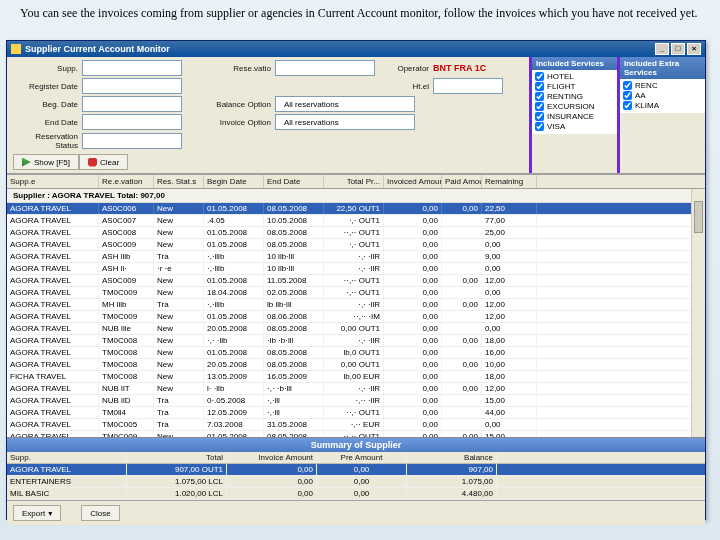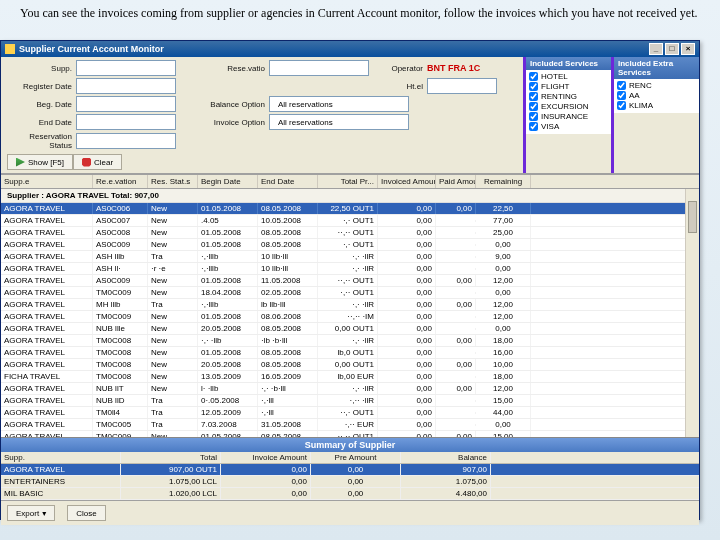--- a/index.html
+++ b/index.html
@@ -1,19 +1,19 @@
 <!DOCTYPE html>
 <html><head>
 <meta charset="utf-8">
 <style>
   * { box-sizing: border-box; margin: 0; padding: 0; }
   body { font-family: Tahoma, Arial, sans-serif; font-size: 9px; background: #dde8f0; width: 720px; height: 540px; overflow: hidden; position: relative; }
   .slide-bg { position:absolute; inset:0; background: linear-gradient(#eaf2f8,#dce8f0); }
   .instr { position:absolute; top:6px; left:20px; right:20px; font-family: "Times New Roman", serif; font-size:12px; color:#000; }
-  .app-window { position:absolute; top:40px; left:0; width:700px; height:480px; background:#ece9d8; border:1px solid #0a246a; box-shadow:2px 2px 4px rgba(0,0,0,0.25); }
+  .app-window { position:absolute; top:40px; left:6px; width:700px; height:480px; background:#ece9d8; border:1px solid #0a246a; box-shadow:2px 2px 4px rgba(0,0,0,0.25); }
   .titlebar { height:16px; background: linear-gradient(#3a6ea5,#0a4f9c); color:#fff; display:flex; align-items:center; padding:0 4px; font-size:9px; font-weight:bold; }
   .titlebar .icon { width:10px; height:10px; background:#ffd24d; margin-right:4px; }
   .titlebar .spacer { flex:1; }
   .winbtn { width:14px; height:12px; background:#d4d0c8; border:1px solid #fff; color:#000; font-size:8px; line-height:10px; text-align:center; margin-left:2px; cursor:pointer; }
   .filter-zone { display:flex; background:#ece9d8; border-bottom:1px solid #a0a0a0; }
   .filter-left { flex:1; padding:3px 6px; }
   .frow { display:flex; align-items:center; margin-bottom:2px; gap:4px; }
   .flbl { width:65px; text-align:right; font-size:8px; color:#111; }
   .finput { height:16px; border:1px solid #7f9db9; background:#fff; font-size:8px; padding:0 8px; }
   .fw90 { width:100px; }
@@ -25,36 +25,36 @@
   .ic-play { background:linear-gradient(#4caf50,#2e7d32); clip-path:polygon(0 0,100% 50%,0 100%); }
   .ic-clear { background:#d32f2f; clip-path:polygon(20% 0,80% 0,100% 20%,100% 80%,80% 100%,20% 100%,0 80%,0 20%); }
   .panel { width:88px; border-left:3px solid #6d28d9; }
   .panel-hd { background: linear-gradient(#5b88c8,#3d6db3); color:#fff; padding:2px 4px; font-size:8px; font-weight:bold; }
   .panel-body { padding:2px 3px; background:#fff; }
   .chk { display:flex; align-items:center; gap:3px; font-size:8px; margin-bottom:1px; }
   .chk input { width:9px; height:9px; }
   .grid { position:relative; background:#fff; border-top:1px solid #a0a0a0; }
   .ghead { display:flex; background:#ece9d8; border-bottom:1px solid #a0a0a0; }
   .gh { border-right:1px solid #cfcabe; padding:2px 3px; font-size:8px; color:#111; white-space:nowrap; overflow:hidden; }
-  .c-sup{width:92px}.c-reg{width:55px}.c-st{width:50px}.c-bd{width:60px}.c-ed{width:60px}.c-tot{width:60px;text-align:right}.c-inv{width:58px;text-align:right}.c-pd{width:40px;text-align:right}.c-rem{width:55px;text-align:center}
+  .c-sup{width:92px}.c-reg{width:55px}.c-st{width:50px}.c-bd{width:60px}.c-ed{width:60px}.c-tot{width:60px;text-align:right}.c-inv{width:58px;text-align:right}.c-pd{width:40px;text-align:right}.c-rem{width:55px;text-align:left}
   .grow { display:flex; border-bottom:1px solid #eee; align-items:center; }
   .gc { border-right:1px solid #f2f2f2; padding:1px 3px; font-size:8px; color:#000; white-space:nowrap; overflow:hidden; }
   .group-row { background:#f3f2ea; font-weight:bold; font-size:8px; padding:2px 6px; border-bottom:1px solid #ddd; }
   .sel { background:#2f62b7; color:#fff; }
   .sel .gc { color:#fff; border-right-color:#4a7cc6; }
   .grid-body { height:248px; overflow:hidden; position:relative; }
   .vscroll { position:absolute; right:0; top:0; bottom:0; width:14px; background:#ece9d8; border-left:1px solid #cfcabe; }
   .vscroll .thumb { position:absolute; left:2px; right:2px; top:12px; height:32px; background:#cfcabe; border:1px solid #9c9a8c; }
   .summary-wrap { border-top:1px solid #888; }
   .summary-hd { background: linear-gradient(#6f9adb,#4b7bc4); color:#fff; text-align:center; font-size:9px; padding:2px; font-weight:bold; }
   .sum-gh { display:flex; background:#ece9d8; border-bottom:1px solid #c0bcaf; }
   .sum-row { display:flex; border-bottom:1px solid #eee; }
   .sc{padding:1px 3px;font-size:8px;border-right:1px solid #eee;white-space:nowrap;overflow:hidden;}
   .s-sup{width:120px}.s-tot{width:100px;text-align:right}.s-inv{width:90px;text-align:right}.s-pd{width:90px;text-align:center}.s-bal{width:90px;text-align:right}
-  .footer-btns { display:flex; gap:12px; padding:4px 6px; background:#ece9d8; border-top:1px solid #a0a0a0; }
+  .footer-btns { display:flex; gap:20px; padding:4px 6px; background:#ece9d8; border-top:1px solid #a0a0a0; }
 </style>
 </head>
 <body>
 
 <div class="slide-bg"></div>
 <div class="instr">You can see the invoices coming from supplier or agencies in Current Account monitor, follow the invoices which you have not received yet.</div>
 
 <div class="app-window">
   <div class="titlebar">
     <span class="icon"></span>

